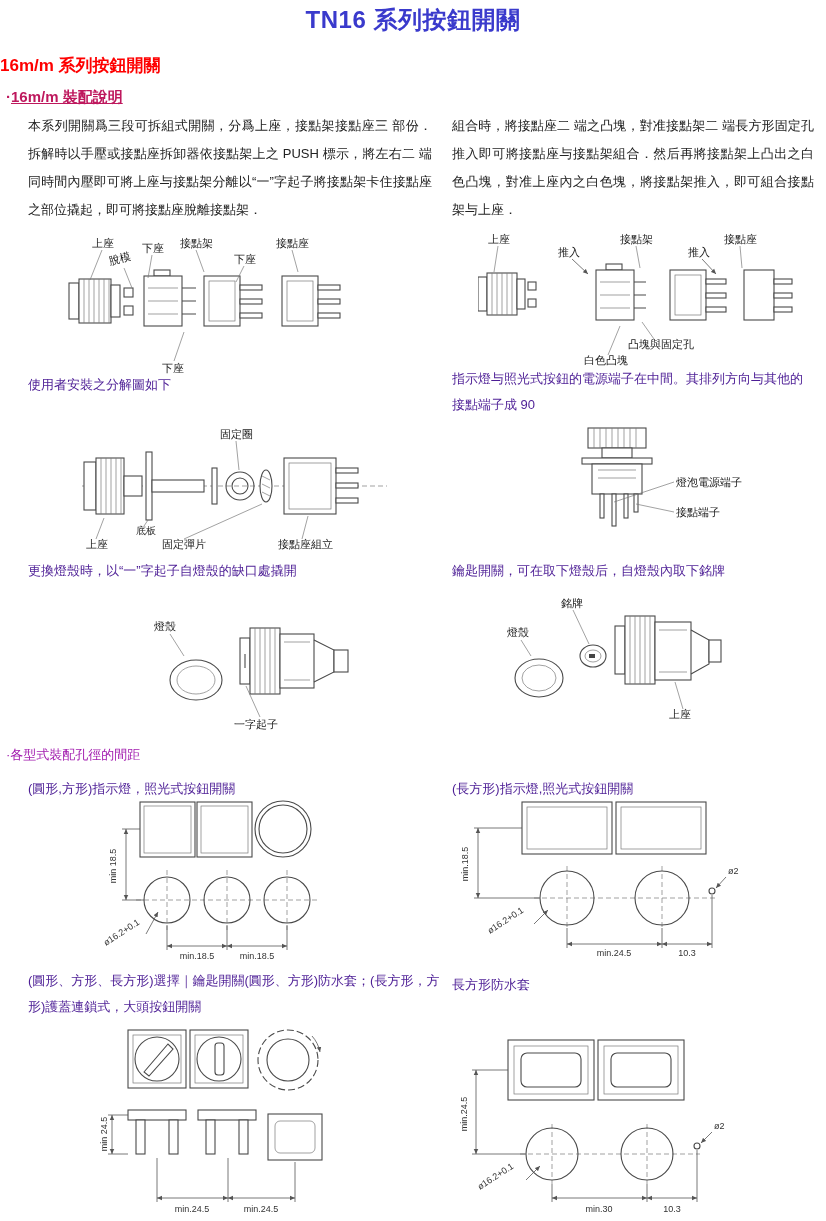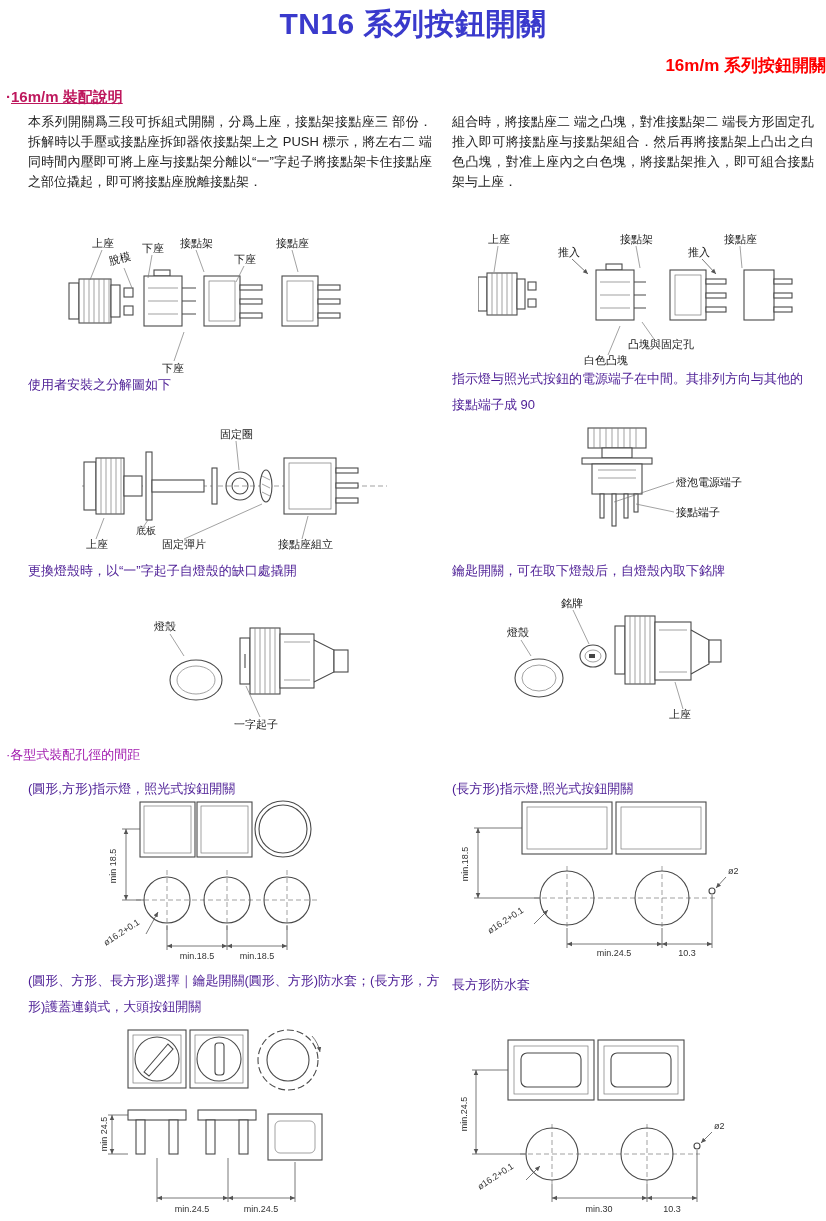--- a/index.html
+++ b/index.html
@@ -1,25 +1,25 @@
 <!DOCTYPE html>
 <html><head>
 <meta charset="utf-8">
 <style>
   *{box-sizing:border-box}
   body{margin:0;background:#fff}
   .page{position:relative;width:826px;height:1221px;margin:0 auto;background:#fff;
         font-family:"Liberation Sans","DejaVu Sans",sans-serif;color:#1e1e1e;overflow:hidden}
   .abs{position:absolute}
-  .title{top:4px;left:0;width:826px;text-align:center;color:#3a3acc;font-size:30px;font-weight:bold;letter-spacing:.5px}
-  .subtitle{top:54px;left:0;width:826px;text-align:right;color:#fe0000;font-size:17px;font-weight:bold}
+  .title{top:4px;left:0;width:826px;text-align:center;color:#3a3acc;font-size:24px;font-weight:bold;letter-spacing:.5px}
+  .subtitle{top:54px;left:0;width:826px;text-align:left;color:#fe0000;font-size:17px;font-weight:bold}
   .sec-heading{top:88px;left:6px;font-size:15px;font-weight:bold;color:#be185d}
   .sec-heading .ul{text-decoration:underline}
   .sec2-heading{top:746px;left:6px;font-size:13px;color:#a21caf}
-  .para{font-size:13px;line-height:20px;text-align:justify;color:#222}
+  .para{font-size:13px;line-height:28px;text-align:justify;color:#222}
   .p-left{top:112px;left:28px;width:404px}
   .p-right{top:112px;left:452px;width:362px}
   .cap{font-size:13px;color:#4c1d95;line-height:26px}
   svg text{font-family:"Liberation Sans","DejaVu Sans",sans-serif}
   .lbl{font-size:11px;fill:#222}
   .sm{font-size:10px;fill:#222}
   .dim{font-size:9px;fill:#333}
   .ln{stroke:#4a4a4a;stroke-width:1.1;fill:none}
   .fw{stroke:#4a4a4a;stroke-width:1.1;fill:#fff}
   .thin{stroke:#7a7a7a;stroke-width:.7;fill:none}

